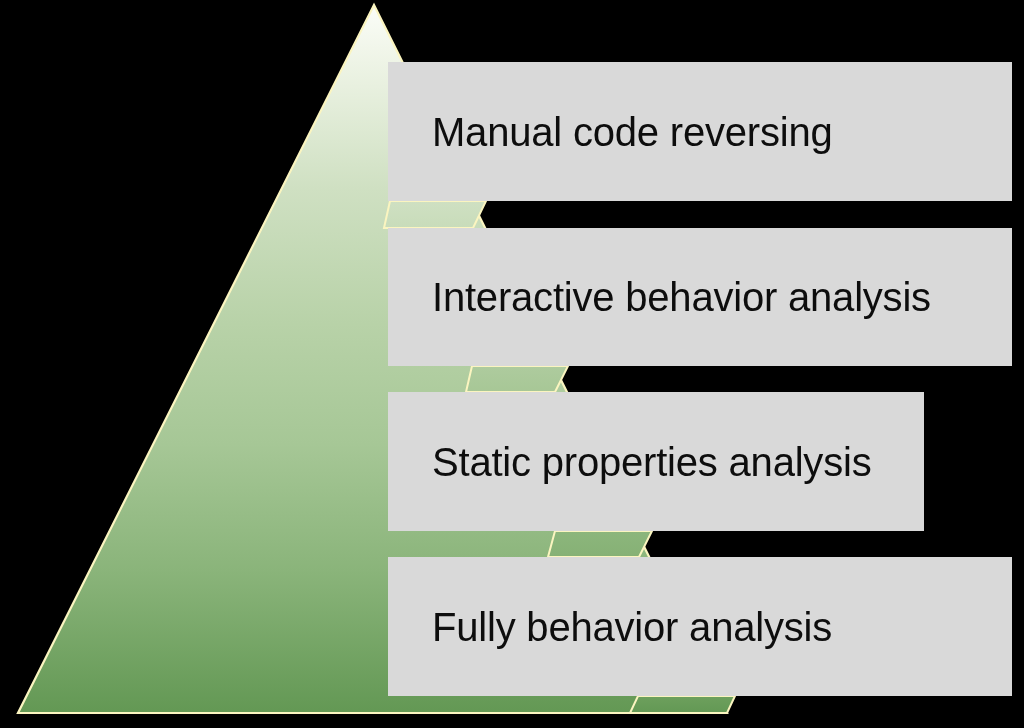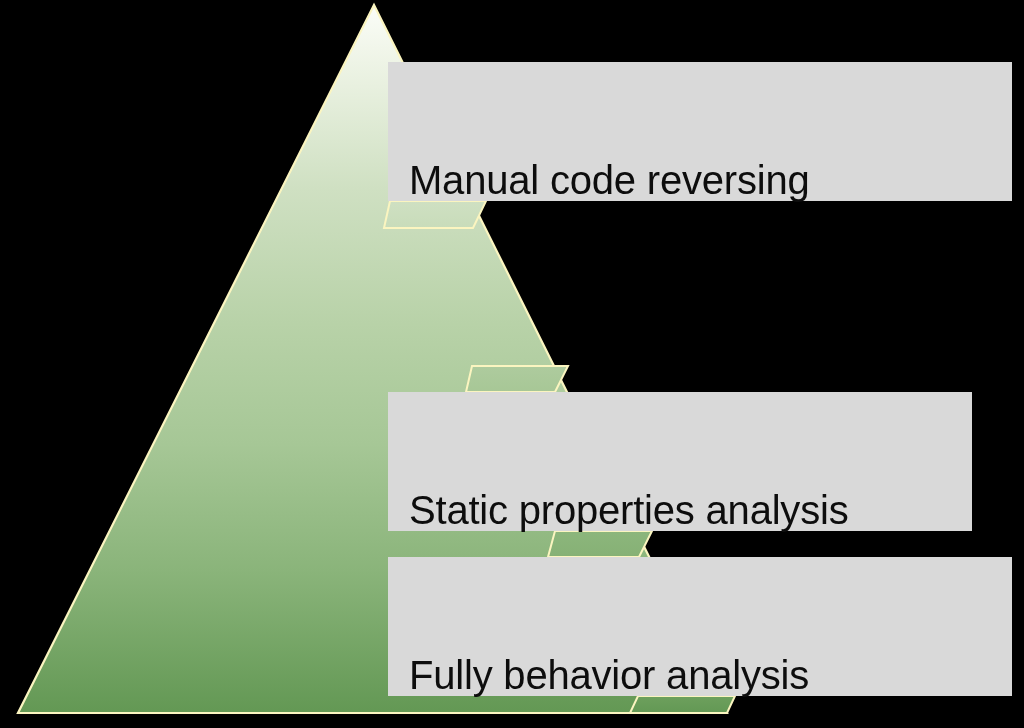--- a/index.html
+++ b/index.html
@@ -25,23 +25,23 @@
     left: 0;
     top: 0;
     width: 1024px;
     height: 728px;
     display: block;
   }
   .label-box {
     position: absolute;
     background: #d9d9d9;
     display: flex;
-    align-items: flex-end;
+    align-items: center;
     box-sizing: border-box;
-    padding-left: 21px;
+    padding-left: 44px;
     padding-right: 12px;
   }
   .label-text {
     font-family: "Liberation Sans", sans-serif;
     font-size: 40px;
     line-height: 1.05;
     color: #0d0d0d;
     letter-spacing: -0.2px;
     white-space: nowrap;
     font-weight: 400;
@@ -96,22 +96,25 @@
     </g>
     <g>
       <polygon points="638,696 735,696 727,713 630,713" fill="url(#stripGrad4)" stroke="#fbf5c0" stroke-width="2"></polygon>
     </g>
   </svg>
 
   <div class="label-box" style="left:388px; top:62px; width:624px; height:139px;">
     <span class="label-text">Manual code reversing</span>
   </div>
 
+  <div class="label-box" style="left:388px; top:228px; width:624px; height:138px;">
+    <span class="label-text">Interactive behavior analysis</span>
+  </div>
 
-  <div class="label-box" style="left:388px; top:392px; width:584px; height:139px;">
+  <div class="label-box" style="left:388px; top:392px; width:536px; height:139px;">
     <span class="label-text">Static properties analysis</span>
   </div>
 
   <div class="label-box" style="left:388px; top:557px; width:624px; height:139px;">
     <span class="label-text">Fully behavior analysis</span>
   </div>
 
 </div>
 
 </body></html>

